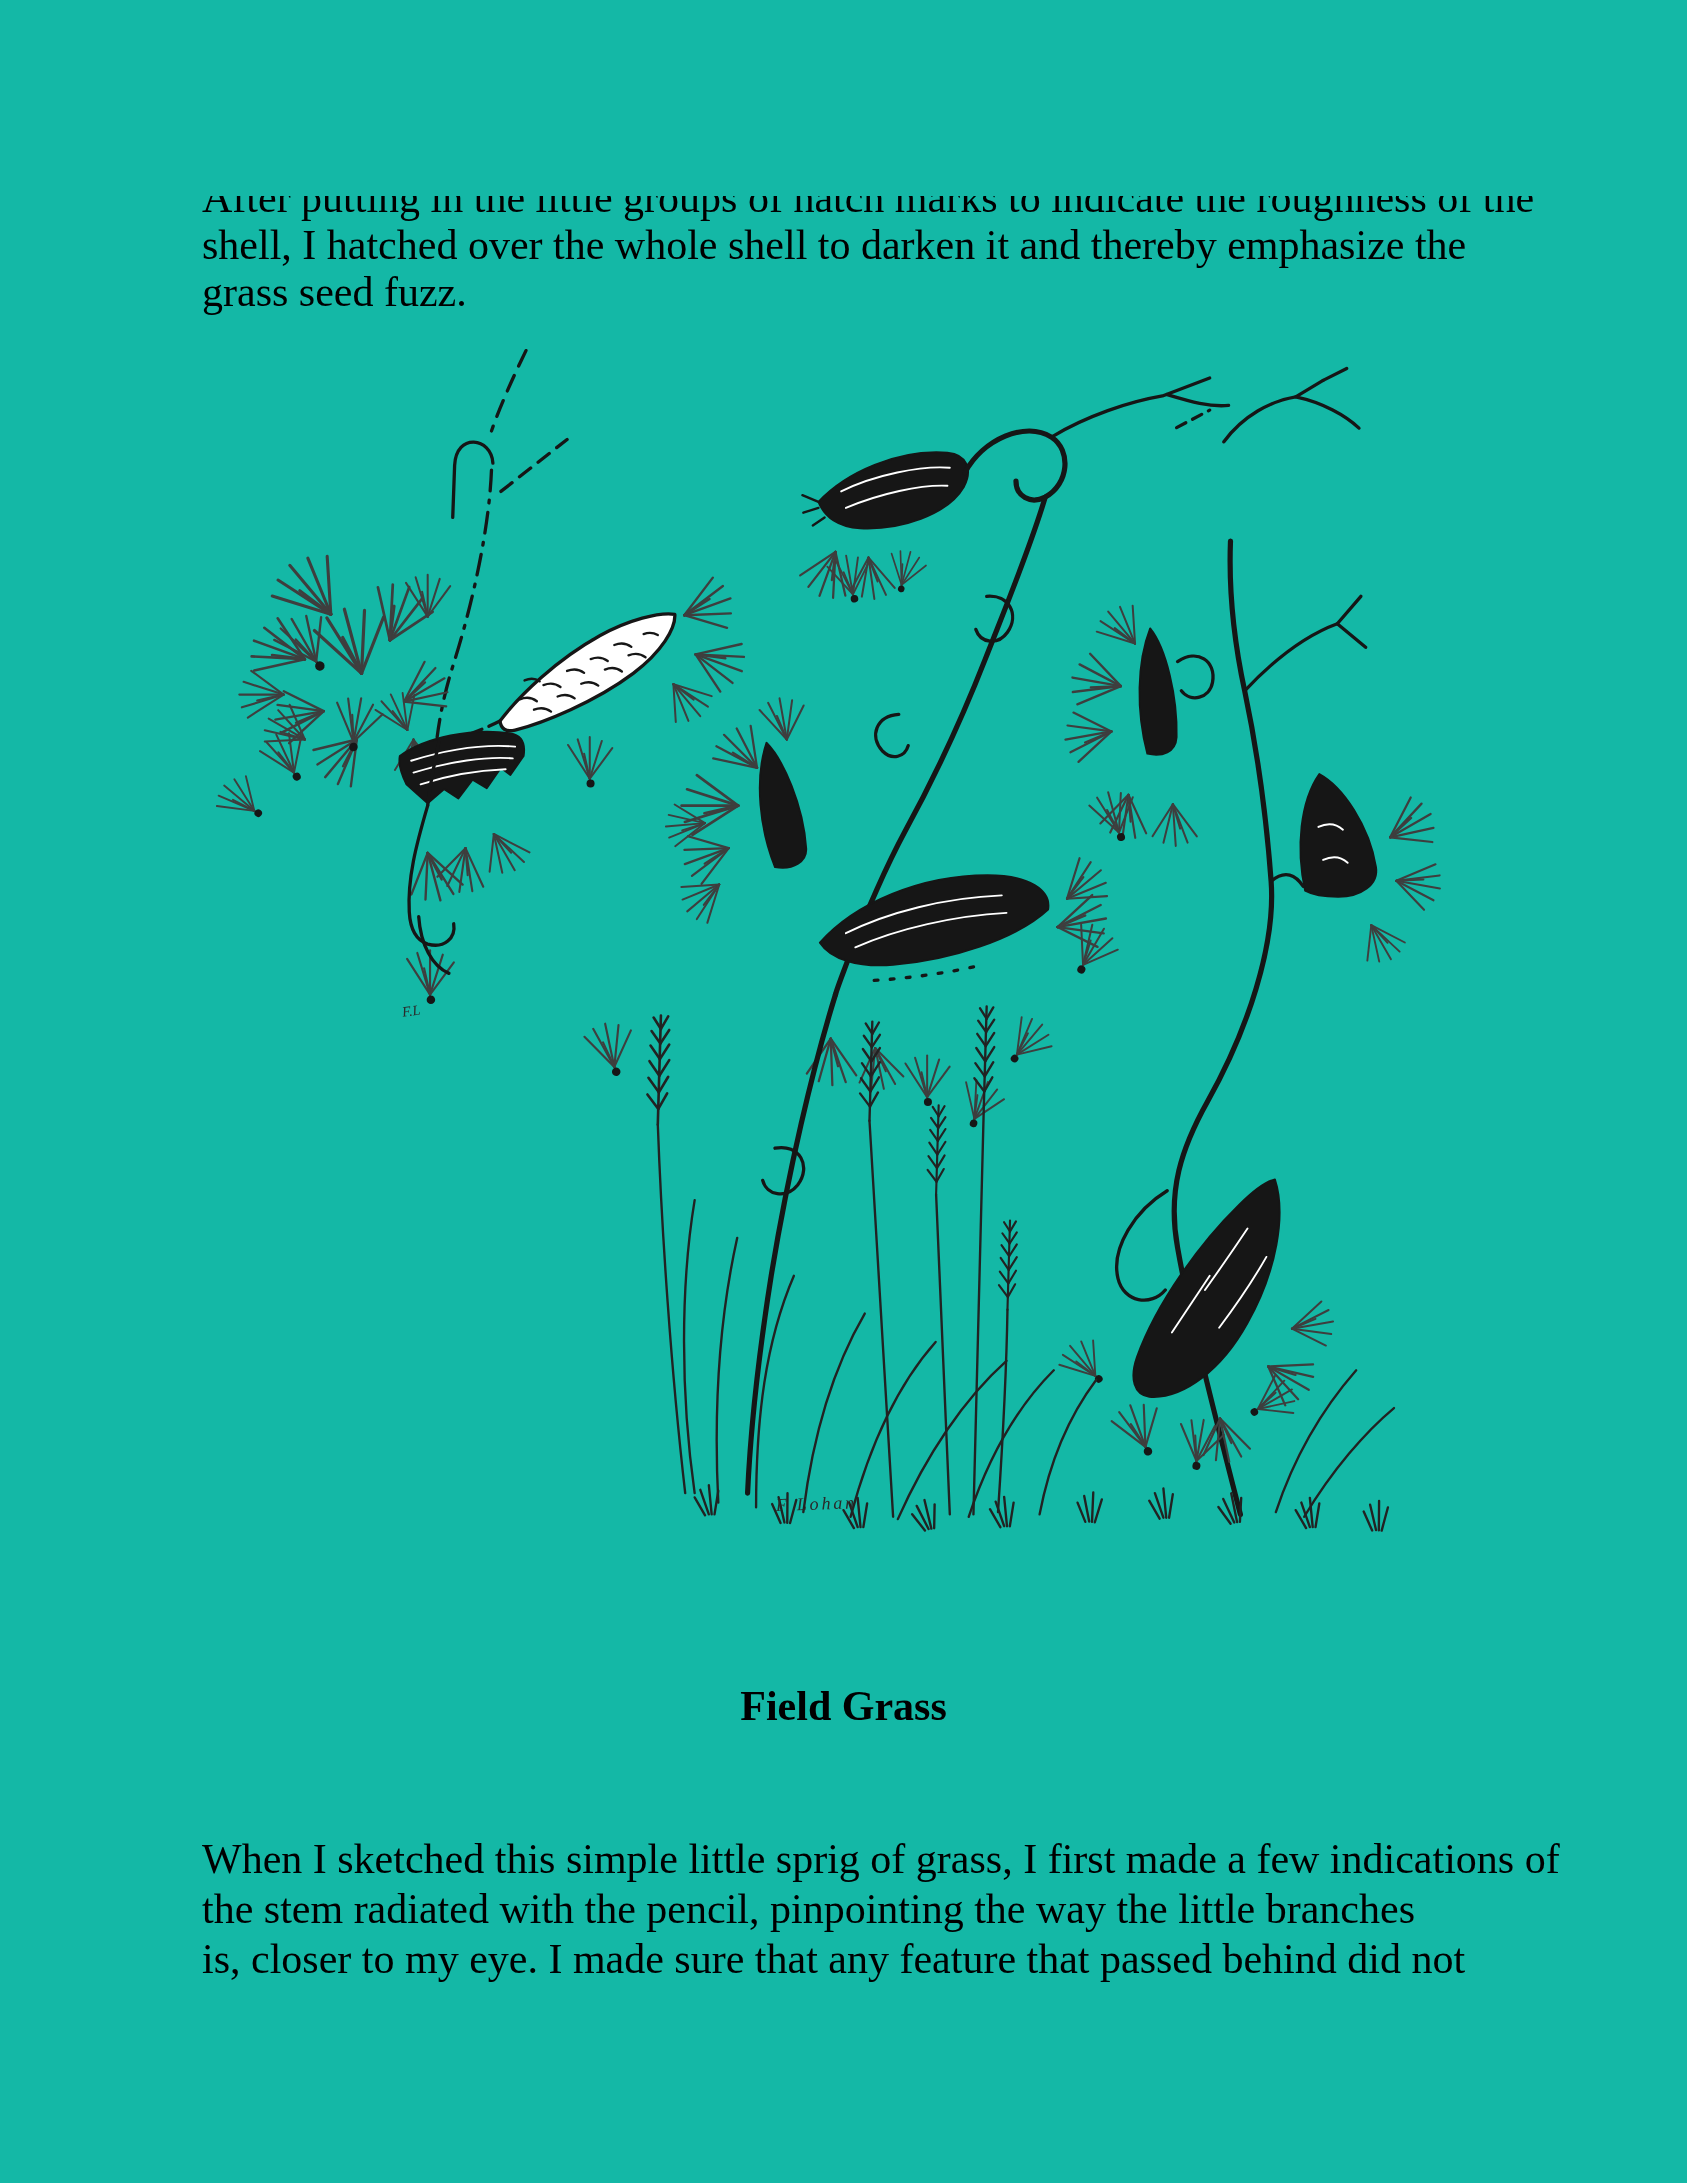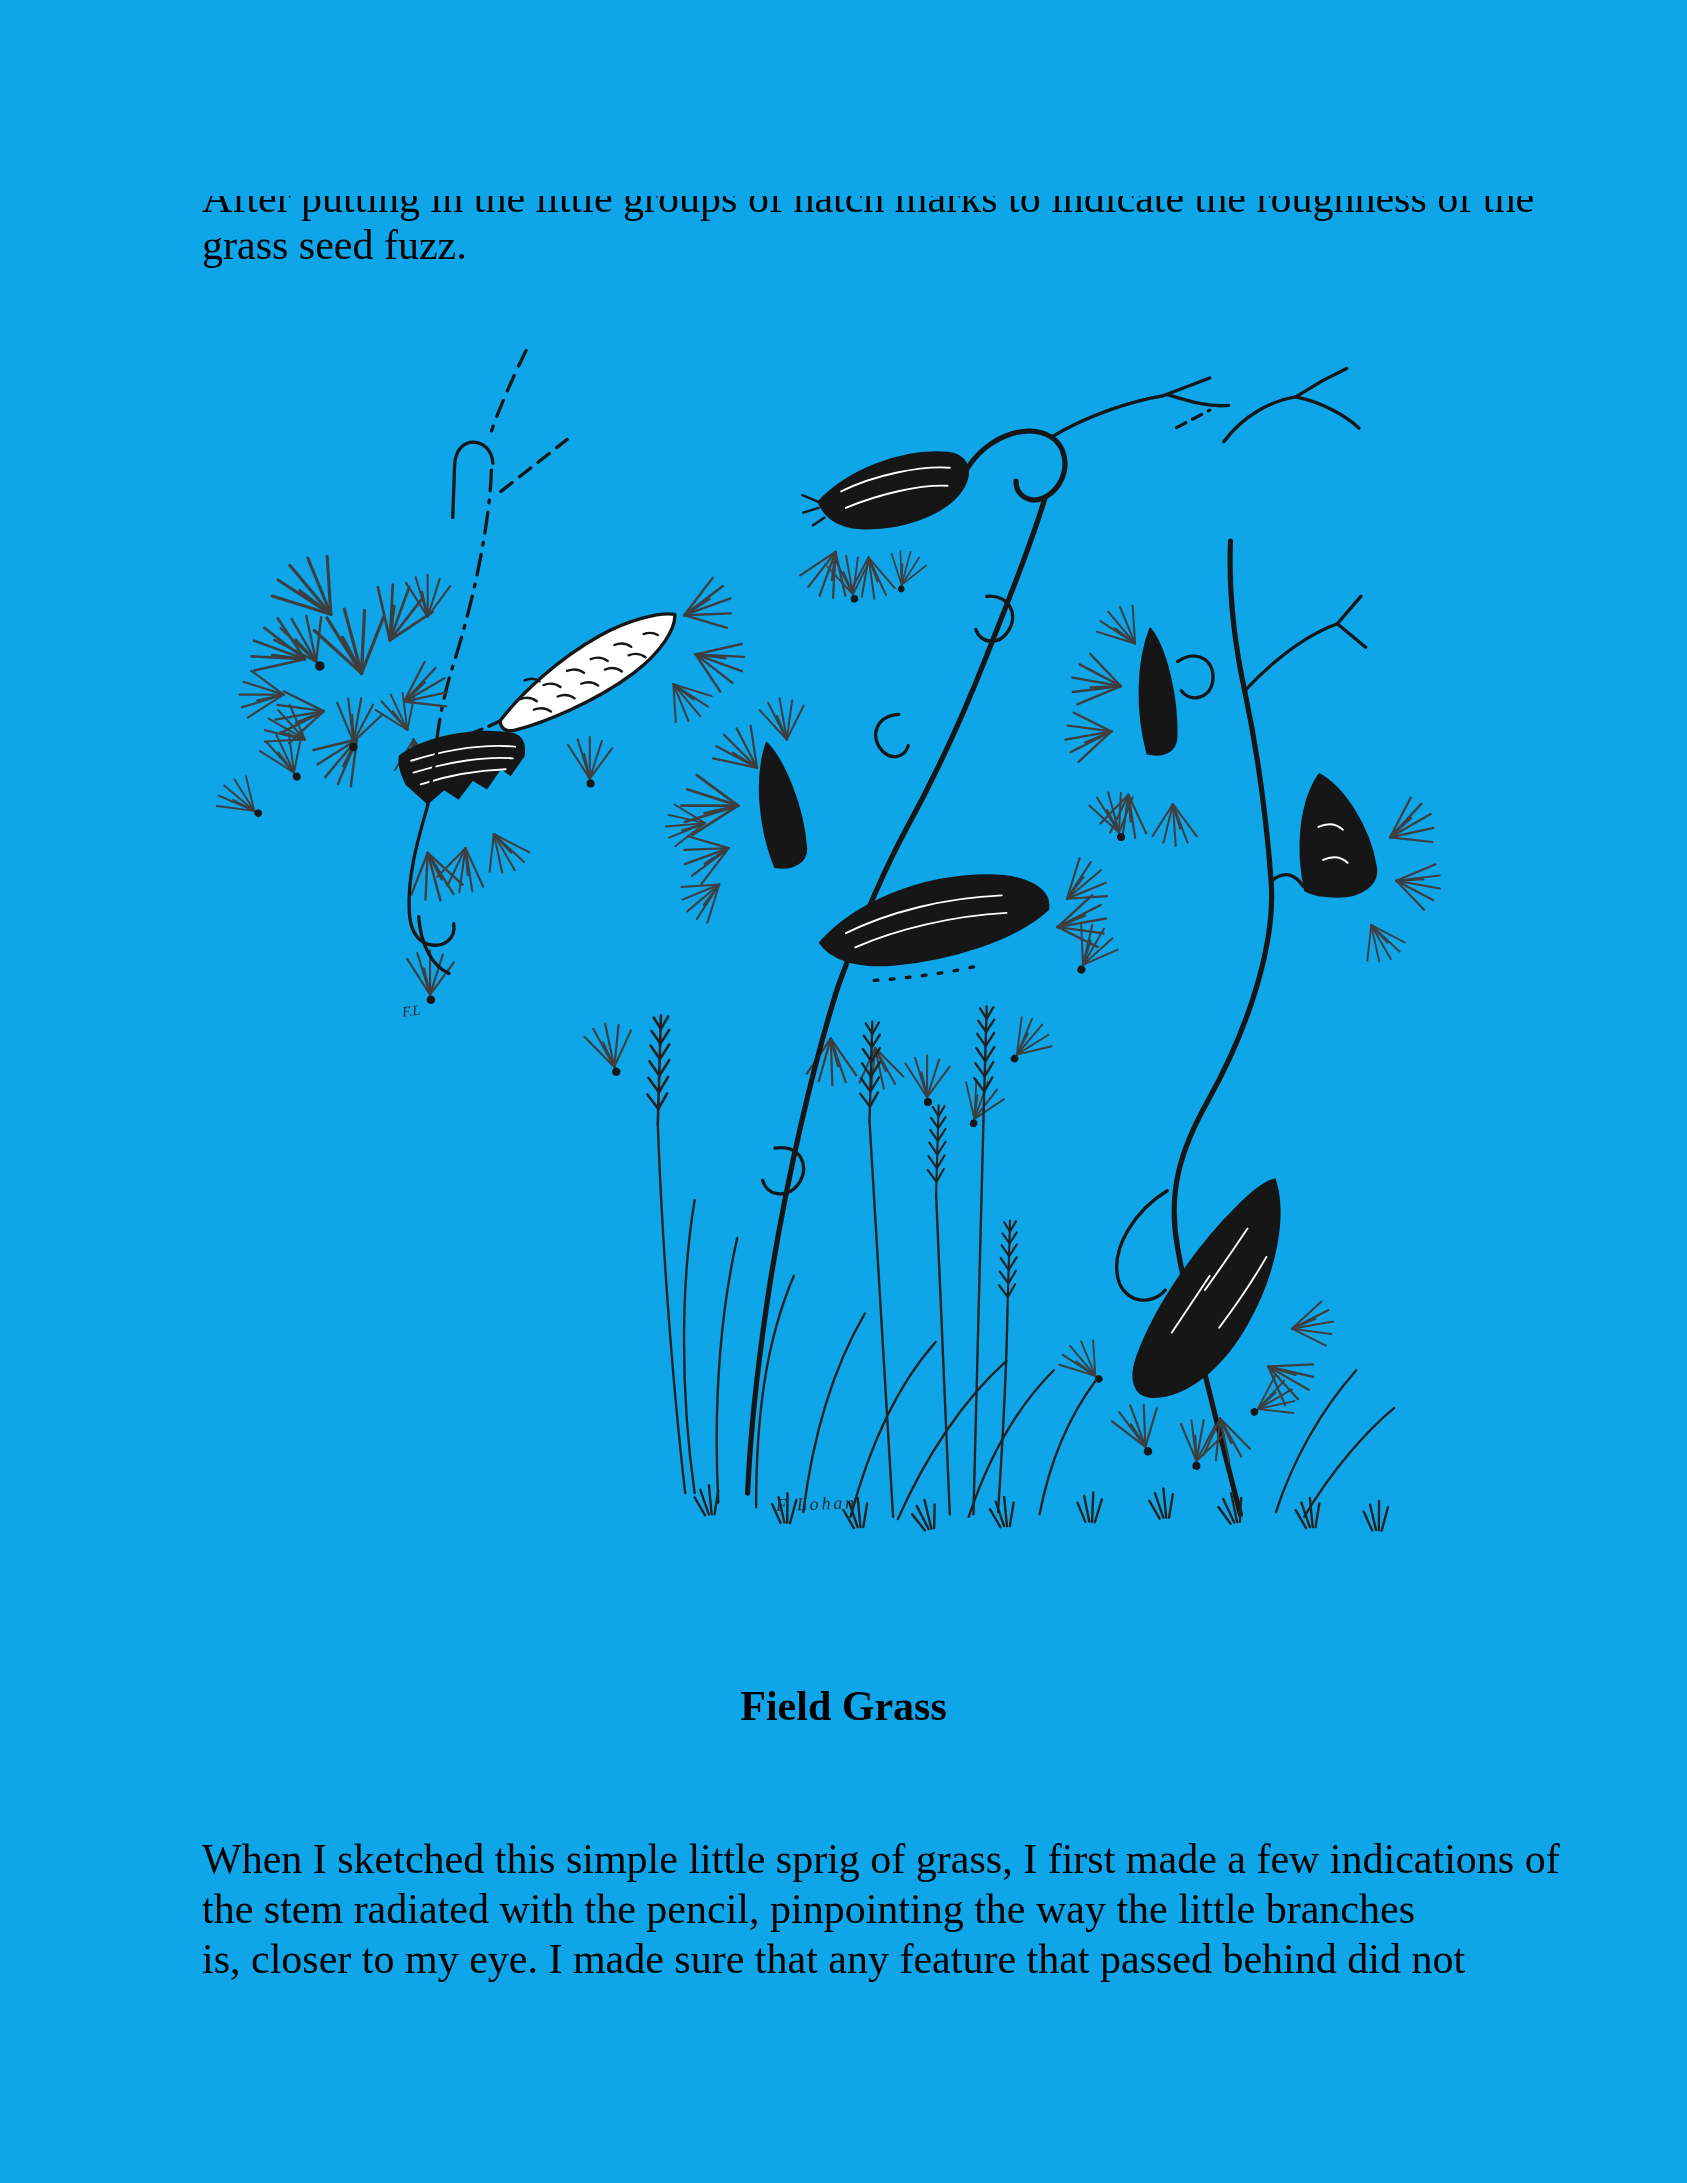--- a/index.html
+++ b/index.html
@@ -1,17 +1,17 @@
 <!DOCTYPE html>
 <html style="font-size:7.6px"><head>
 <meta charset="utf-8">
 <style>
   html,body{margin:0;padding:0;}
   body{width:1687px;height:2183px;background:#ffffff;overflow:hidden;}
-  .page{position:relative;width:1687px;height:2183px;background:#0ea5e9;
+  .page{position:relative;width:1687px;height:2183px;background:#14b8a6;
         font-family:"Liberation Serif",serif;color:#000;}
   .para .line{font-size:42px;line-height:50px;white-space:nowrap;}
   .top-clip{position:absolute;left:202px;top:196px;width:1394px;height:146px;overflow:hidden;}
   .top-clip .para{margin-top:-21px;}
   .top-clip .para .line{line-height:47px;}
   .heading{position:absolute;left:0;top:1681px;width:1687px;margin:0;text-align:center;
            font-size:42px;font-weight:bold;line-height:50px;}
   .bottom-clip{position:absolute;left:202px;top:1834px;width:1394px;height:239px;overflow:hidden;}
   .sketch{position:absolute;left:0;top:0;width:1687px;height:2183px;}
   .sketch .stem{stroke-width:11;fill:none;}
@@ -25,20 +25,21 @@
   .sketch .ini{font:italic 30px "Liberation Serif",serif;fill:#2a2a2a;stroke:none;}
 </style>
 </head>
 <body>
 
 <div class="page">
 
   <div class="top-clip">
     <div class="para">
       <div class="line">After putting in the little groups of hatch marks to indicate the roughness of the</div>
+      <div class="line">shell, I hatched over the whole shell to darken it and thereby emphasize the</div>
       <div class="line">grass seed fuzz.</div>
     </div>
   </div>
 
   <svg class="sketch" viewBox="0 0 3570 4620" fill="none" stroke="#161616" stroke-linecap="round" stroke-linejoin="round">
     <defs>
       <g id="fan">
         <line x1="0" y1="0" x2="-54" y2="-84"></line>
         <line x1="0" y1="0" x2="-30" y2="-98"></line>
         <line x1="0" y1="0" x2="0" y2="-104"></line>

